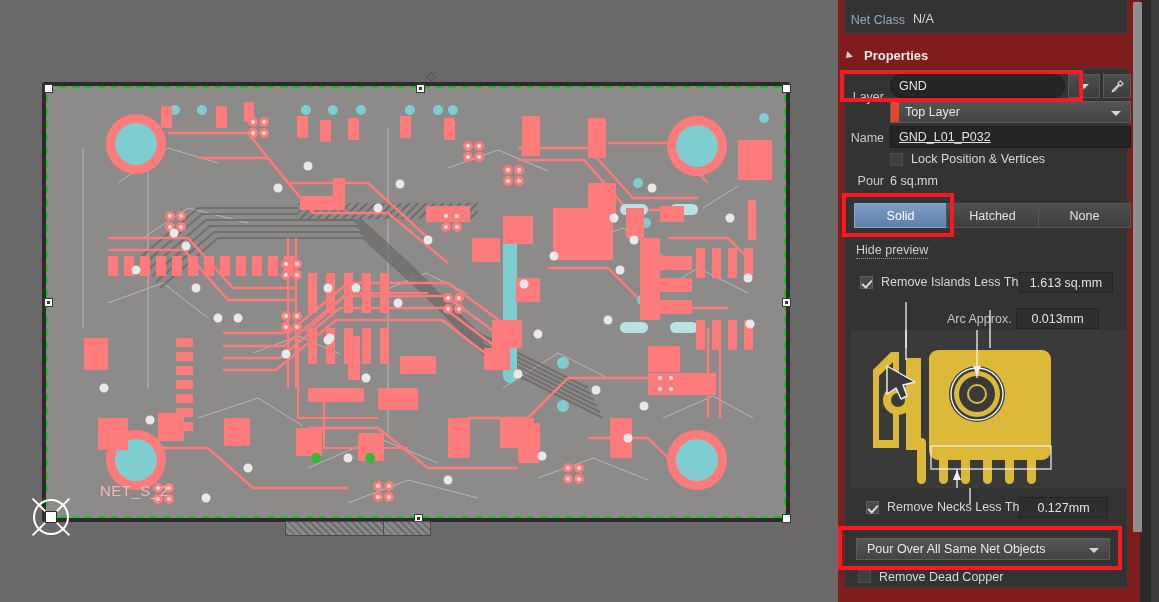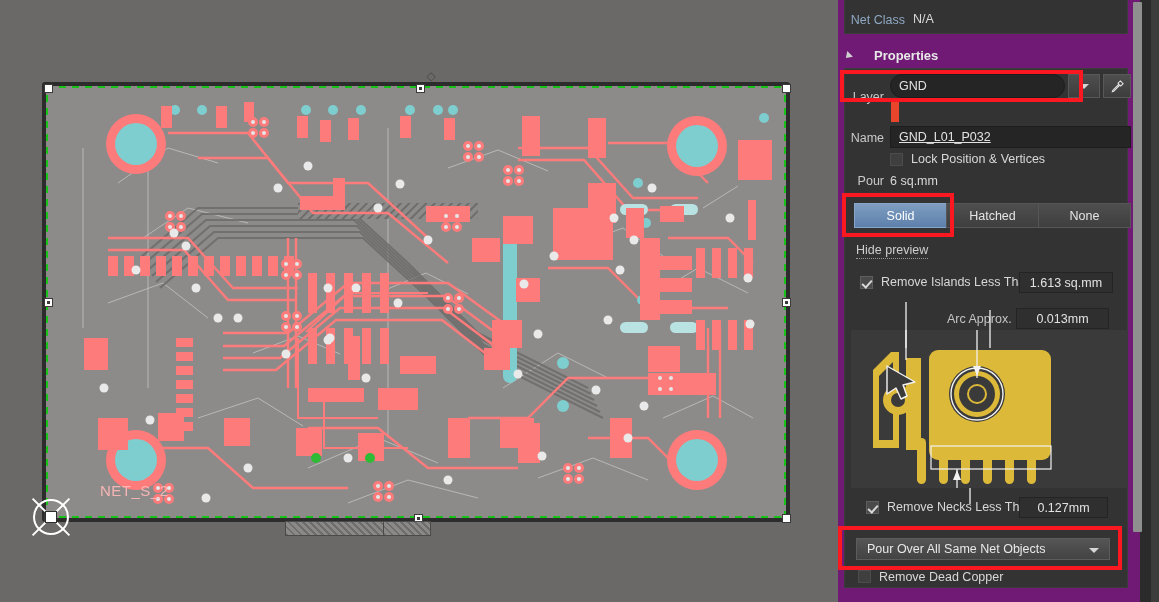--- a/index.html
+++ b/index.html
@@ -91,21 +91,21 @@
   }
 
   
   #panel {
     position: absolute; right: 0; top: 0;
     width: 321px; height: 602px;
     background: #2b2b2b;
   }
   #panel-scroll {
     position:absolute; left:0; top:0; width: 302px; height: 602px;
-    background: #701a75;
+    background: #7f1d1d;
     overflow: hidden;
   }
   #scrollbar-track {
     position:absolute; right: 8px; top: 0; width: 11px; height: 602px;
     background: #2b2b2b;
   }
   #scrollbar-thumb {
     position:absolute; right: 9px; top: 2px; width: 9px; height: 530px;
     background: #8f8f8f; border-radius: 1px;
   }
@@ -523,41 +523,45 @@
 
   <div id="panel">
     <div id="panel-scroll">
 
       <div class="card" style="left:6px; top:-28px; width:284px; height:62px;">
 
         <div class="row-label" style="position:absolute; left:0px; top:40px; width:60px;">Net Class</div>
         <div class="value-text" style="position:absolute; left:68px; top:39px;">N/A</div>
       </div>
 
-      <div style="position:absolute; left:6px; top:48px; display:flex; align-items:center; gap:22px;">
+      <div style="position:absolute; left:6px; top:48px; display:flex; align-items:center; gap:12px;">
         <span class="tri" style="transform:rotate(45deg);"></span>
         <span class="section-head">Properties</span>
       </div>
 
       <div class="card" style="left:6px; top:68px; width:284px; height:520px;"></div>
 
       <div class="row-label" style="position:absolute; left:846px; left:6px; top:80px; width:78px;">Net</div>
       <div class="field" style="position:absolute; left:52px; top:74px; width:175px; height:24px;border-radius:12px;">
         <span>GND</span>
       </div>
       <div class="dd-btn" style="position:absolute; left:230px; top:74px; width:32px; height:24px;">
         <span class="caret"></span>
       </div>
       <div class="dd-btn" style="position:absolute; left:265px; top:74px; width:28px; height:24px;">
         <svg width="15" height="15" viewBox="0 0 16 16">
           <path d="M11 2 L14 5 L11.5 7.5 L10.5 6.5 L4 13 L2.5 13.5 L3 12 L9.5 5.5 L8.5 4.5 Z" fill="none" stroke="#e4e4e4" stroke-width="1.1"></path>
         </svg>
       </div>
 
       <div class="row-label grey" style="position:absolute; left:6px; top:90px; width:40px;">Layer</div>
+      <div class="grad-field" style="position:absolute; left:52px; top:101px; width:241px; height:22px; padding-left:14px;">
+        <span>Top Layer</span>
+        <span class="caret" style="position:absolute; right:9px; top:9px;"></span>
+      </div>
       <div style="position:absolute; left:53px; top:102px; width:8px; height:20px; background:#e8452c;"></div>
 
       <div class="row-label grey" style="position:absolute; left:6px; top:131px; width:40px;">Name</div>
       <div class="field" style="position:absolute; left:52px; top:126px; width:241px; height:22px;text-decoration:underline;">
         <span>GND_L01_P032</span>
       </div>
 
       <div style="position:absolute; left:52px; top:152px; display:flex; align-items:center; gap:8px;">
         <span class="chk off"></span>
         <span class="chk-label">Lock Position &amp; Vertices</span>
@@ -582,21 +586,21 @@
 
       <div style="position:absolute; left:22px; top:275px; display:flex; align-items:center; gap:8px;">
         <span class="chk on"></span>
         <span class="chk-label">Remove Islands Less Than</span>
       </div>
       <div class="numfield" style="position:absolute; left:181px; top:272px; width:94px; height:21px;">
         <span>1.613 sq.mm</span>
       </div>
 
       <div class="chk-label" style="position:absolute; left:109px; top:312px; color:#c4c4c4;">Arc Approx.</div>
-      <div class="numfield" style="position:absolute; left:178px; top:308px; width:93px; height:21px;">
+      <div class="numfield" style="position:absolute; left:178px; top:308px; width:83px; height:21px;">
         <span>0.013mm</span>
       </div>
 
       <div id="preview-box" style="left:13px; top:330px; width:277px; height:158px;">
         <svg width="277" height="158" viewBox="0 0 277 158">
           <rect width="277" height="158" fill="#3a3a3a"></rect>
 
           <path d="M55 28 L70 28 L70 120 L55 120 Z" fill="#ddb939"></path>
           <path d="M22 40 L40 22 L48 22 L48 118 L22 118 Z" fill="#ddb939"></path>
           <path d="M28 46 L42 32 L42 110 L28 110 Z" fill="#3a3a3a"></path>

